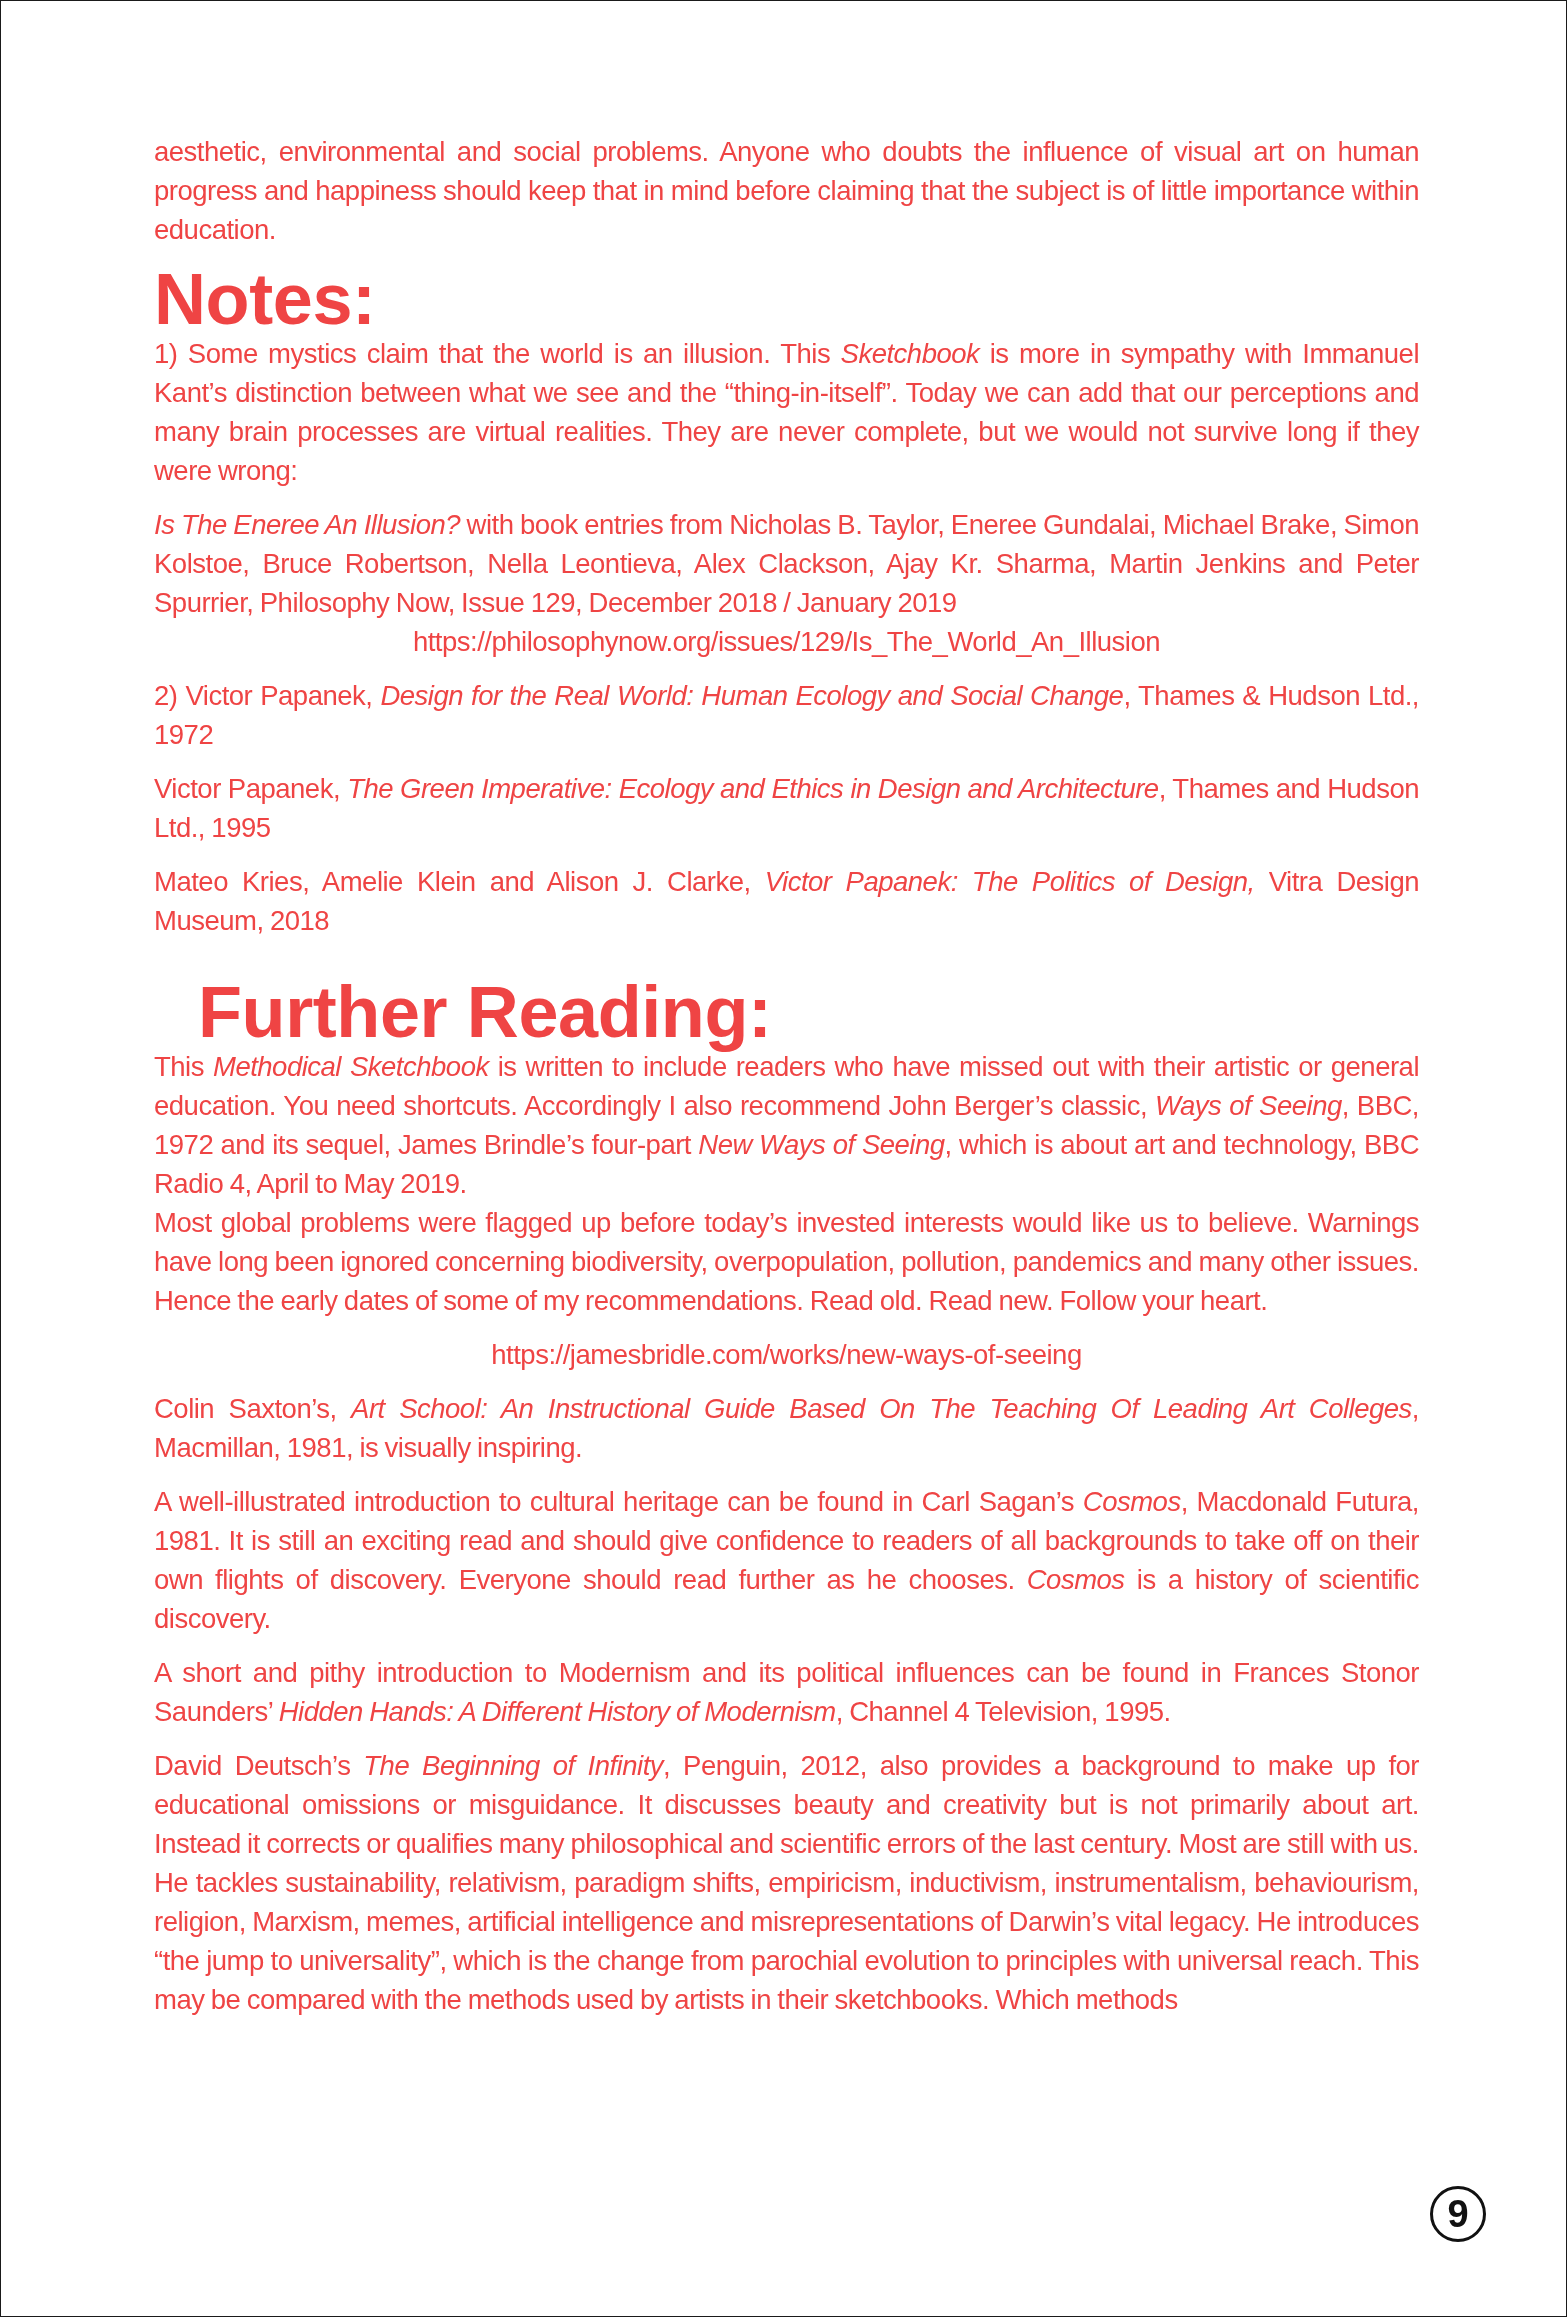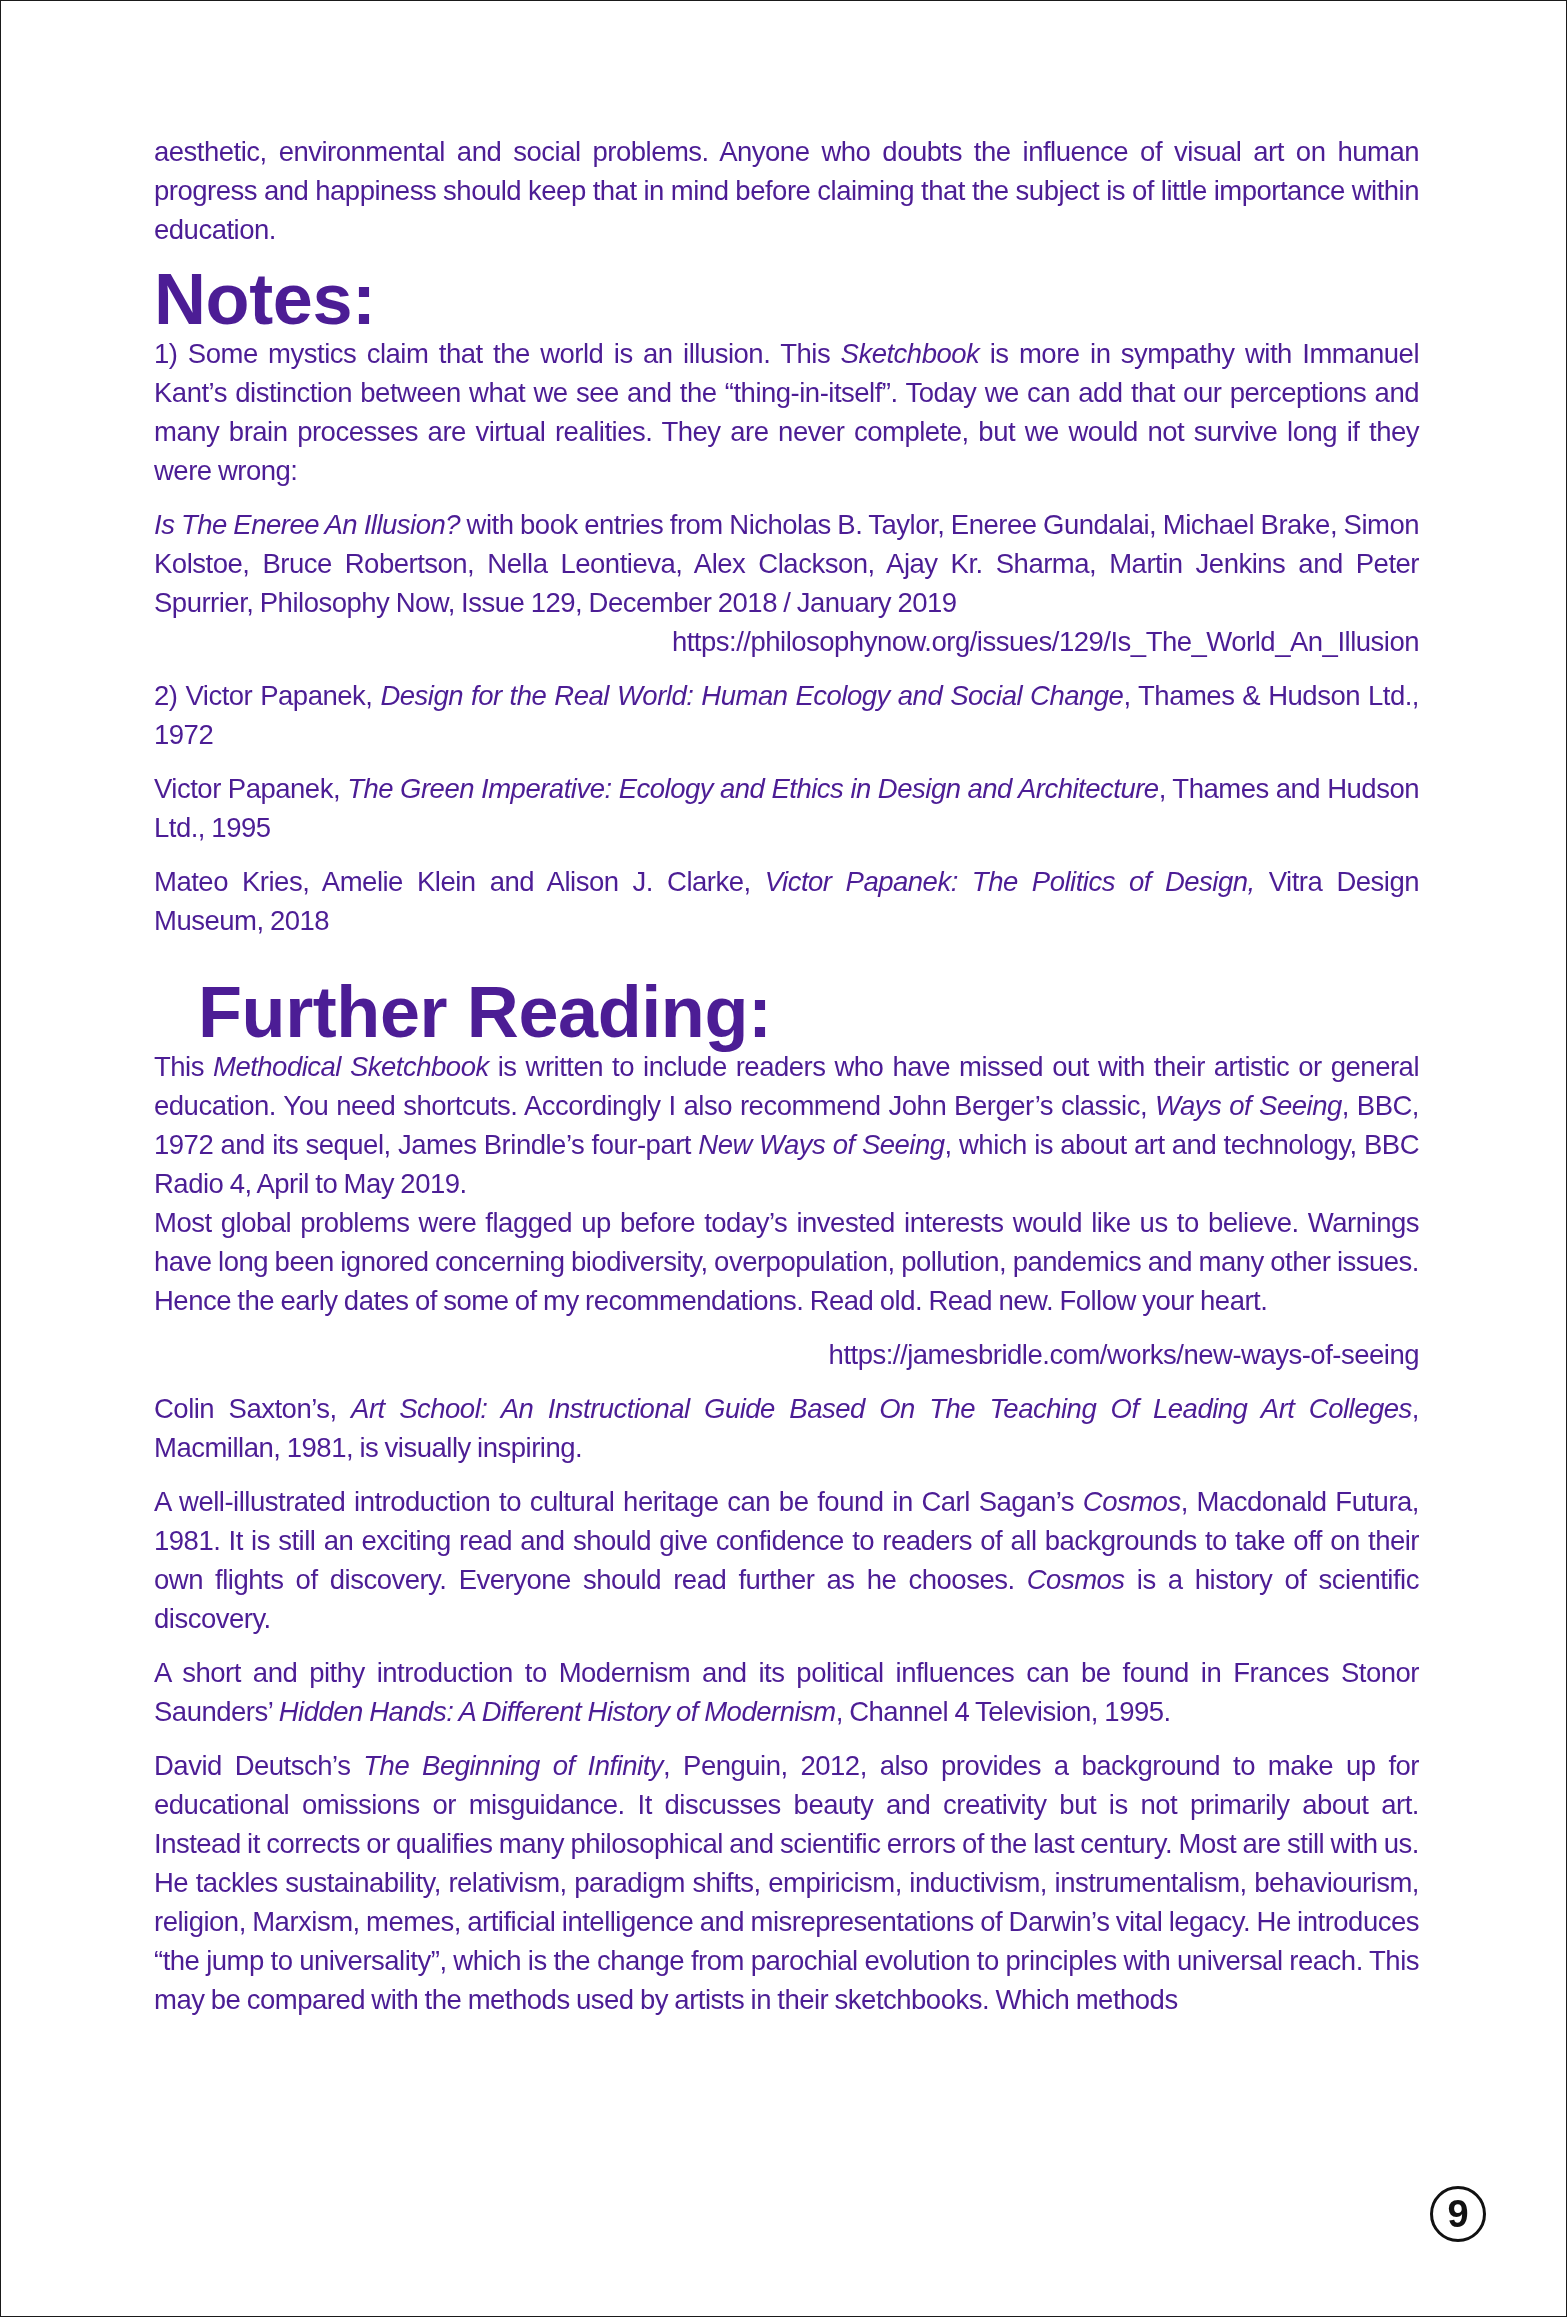--- a/index.html
+++ b/index.html
@@ -9,32 +9,32 @@
     width: 1565px; height: 2315px;
     border: 1.7px solid #1a1a1a;
     background: #ffffff;
   }
   .content {
     position: absolute;
     left: 153px;
     top: 131px;
     width: 1265px;
     font-family: "Liberation Sans", sans-serif;
-    color: #4c1d95;
+    color: #ef4444;
   }
   .p {
     font-size: 27.5px;
     line-height: 39px;
     margin: 0 0 15px 0;
     text-align: justify;
     letter-spacing: -0.5px;
     word-spacing: -0.8px;
   }
   .p.tight { margin-bottom: 0; }
-  .p.left { text-align: right; }
+  .p.left { text-align: center; }
   .url { margin-top: 0; }
   .h {
     font-size: 72px;
     line-height: 70px;
     font-weight: bold;
     margin: 6.7px 0 0 0;
     letter-spacing: -0.4px;
   }
   .h.further { margin-top: 37px; margin-bottom: 0; margin-left: 44px; }
   em { font-style: italic; }

